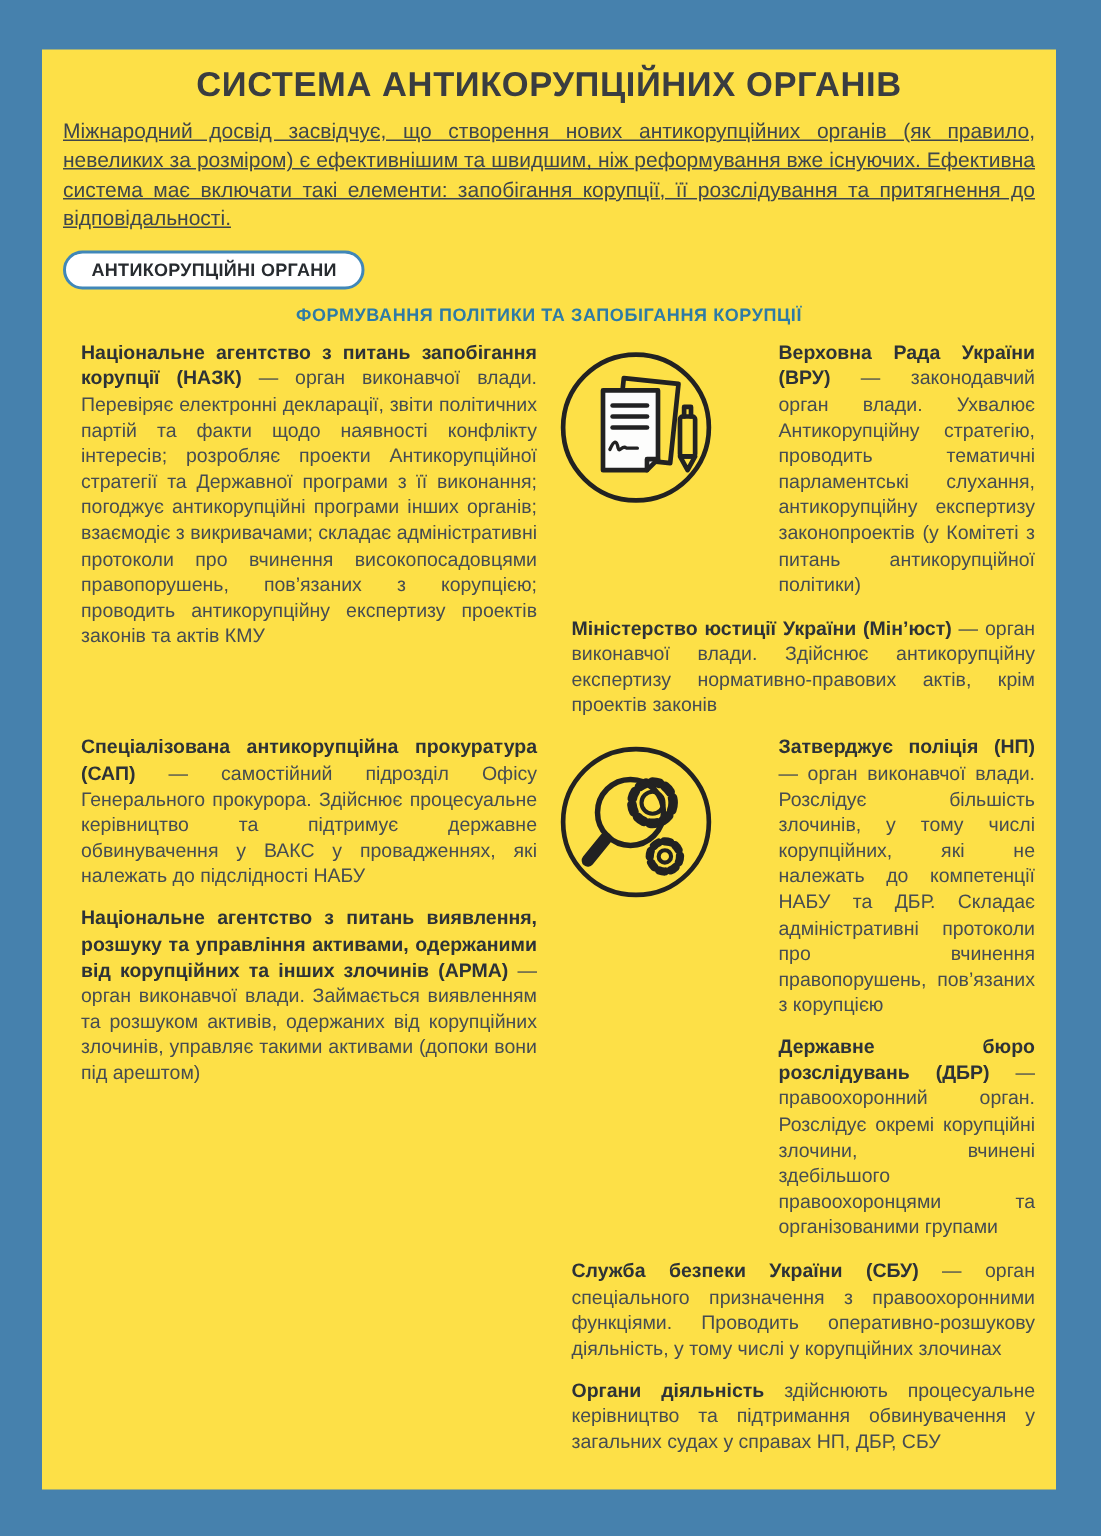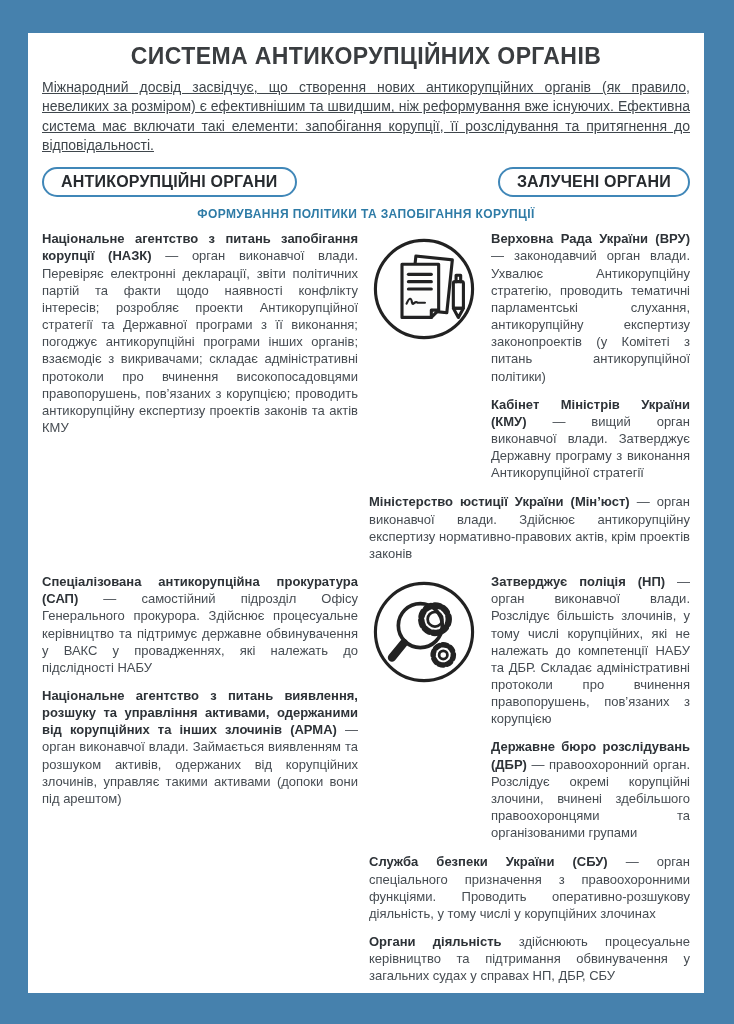--- a/index.html
+++ b/index.html
@@ -5,21 +5,21 @@
   html,body{margin:0;padding:0;}
   body{
     width:734px;height:1024px;
     background:#4681ad;
     box-sizing:border-box;
     padding:33px 30px 31px 28px;
     font-family:"Liberation Sans", sans-serif;
     overflow:hidden;
   }
   .sheet{
-    background:#ffffff;
+    background:#fde047;
     width:100%;height:100%;
     box-sizing:border-box;
     padding:8px 12px 0 12px;
     overflow:hidden;
   }
   .title{
     margin:2px 0 8px 0;
     text-align:center;
     font-size:23px;
     font-weight:bold;
@@ -37,64 +37,63 @@
   .pill-row{
     display:flex;
     justify-content:space-between;
     align-items:center;
     margin:2px 2px 4px 2px;
   }
   .pill{
     border:2px solid #4087b8;
     border-radius:15px;
     padding:4px 17px;
-    font-size:16px;
+    font-size:12px;
     font-weight:bold;
     color:#272b2f;
     letter-spacing:.2px;
     background:#fff;
   }
   .sec-heading{
     margin:10px 0 9px 0;
     text-align:center;
     font-size:12px;
     font-weight:bold;
     letter-spacing:.4px;
     color:#2e7ba6;
   }
   .cols{display:flex;gap:11px;margin:0 2px;}
   .col-left{flex:0 0 316px;}
   .col-right{flex:1;min-width:0;}
-  .icon-row{display:flex;gap:12px;align-items:flex-start;}
+  .icon-row{display:flex;gap:28px;align-items:flex-start;}
   .icon-circle{flex:0 0 110px;height:110px;margin-top:4px;}
   .icon-circle svg{display:block;width:110px;height:110px;}
   .narrow{flex:1;min-width:0;}
   .block{
-    margin:0 0 11px 0;
+    margin:0 0 11px 12px;
     font-size:13px;
     line-height:1.32;
     text-align:justify;
     color:#464c52;
   }
   .block b{color:#2d3237;}
   .wide{margin-top:1px;}
   .ic{stroke:#222;fill:none;stroke-linecap:round;stroke-linejoin:round;}
 </style>
 </head>
 <body>
 
 <div class="sheet">
 
   <h1 class="title">СИСТЕМА АНТИКОРУПЦІЙНИХ ОРГАНІВ</h1>
 
   <p class="intro">Міжнародний досвід засвідчує, що створення нових антикорупційних органів (як правило, невеликих за розміром) є ефективнішим та швидшим, ніж реформування вже існуючих. Ефективна система має включати такі елементи: запобігання корупції, її розслідування та притягнення до відповідальності.</p>
 
   <div class="pill-row">
     <div class="pill">АНТИКОРУПЦІЙНІ ОРГАНИ</div>
-    <div class="pill">ЗАЛУЧЕНІ ОРГАНИ</div>
   </div>
 
   <section>
     <h2 class="sec-heading">ФОРМУВАННЯ ПОЛІТИКИ ТА ЗАПОБІГАННЯ КОРУПЦІЇ</h2>
     <div class="cols">
       <div class="col-left">
         <p class="block"><b>Національне агентство з питань запобігання корупції (НАЗК)</b> <span>— орган виконавчої влади. Перевіряє електронні декларації, звіти політичних партій та факти щодо наявності конфлікту інтересів; розробляє проекти Антикорупційної стратегії та Державної програми з її виконання; погоджує антикорупційні програми інших органів; взаємодіє з викривачами; складає адміністративні протоколи про вчинення високопосадовцями правопорушень, пов’язаних з корупцією; проводить антикорупційну експертизу проектів законів та актів КМУ</span></p>
       </div>
       <div class="col-right">
         <div class="icon-row">
@@ -110,21 +109,20 @@
                 <line x1="43" y1="60" x2="68" y2="60"></line>
                 <path d="M41 76 c3 -7 5 -7 6 -1 c1 4 3 -3 6 0 h8" stroke-width="2.4"></path>
                 <rect x="92" y="52" width="11" height="29" rx="2"></rect>
                 <path d="M92 81 h11 l-5.5 10 z"></path>
                 <path d="M95 52 v-7 h5 v7"></path>
               </g>
             </svg>
           </div>
           <div class="narrow">
             <p class="block"><b>Верховна Рада України (ВРУ)</b> <span>— законодавчий орган влади. Ухвалює Антикорупційну стратегію, проводить тематичні парламентські слухання, антикорупційну експертизу законопроектів (у Комітеті з питань антикорупційної політики)</span></p>
-            <p class="block"><b>Кабінет Міністрів України (КМУ)</b> <span>— вищий орган виконавчої влади. Затверджує Державну програму з виконання Антикорупційної стратегії</span></p>
           </div>
         </div>
         <p class="block wide"><b>Міністерство юстиції України (Мін’юст)</b> <span>— орган виконавчої влади. Здійснює антикорупційну експертизу нормативно-правових актів, крім проектів законів</span></p>
       </div>
     </div>
   </section>
 
   <section>
     <div class="cols">
       <div class="col-left">

